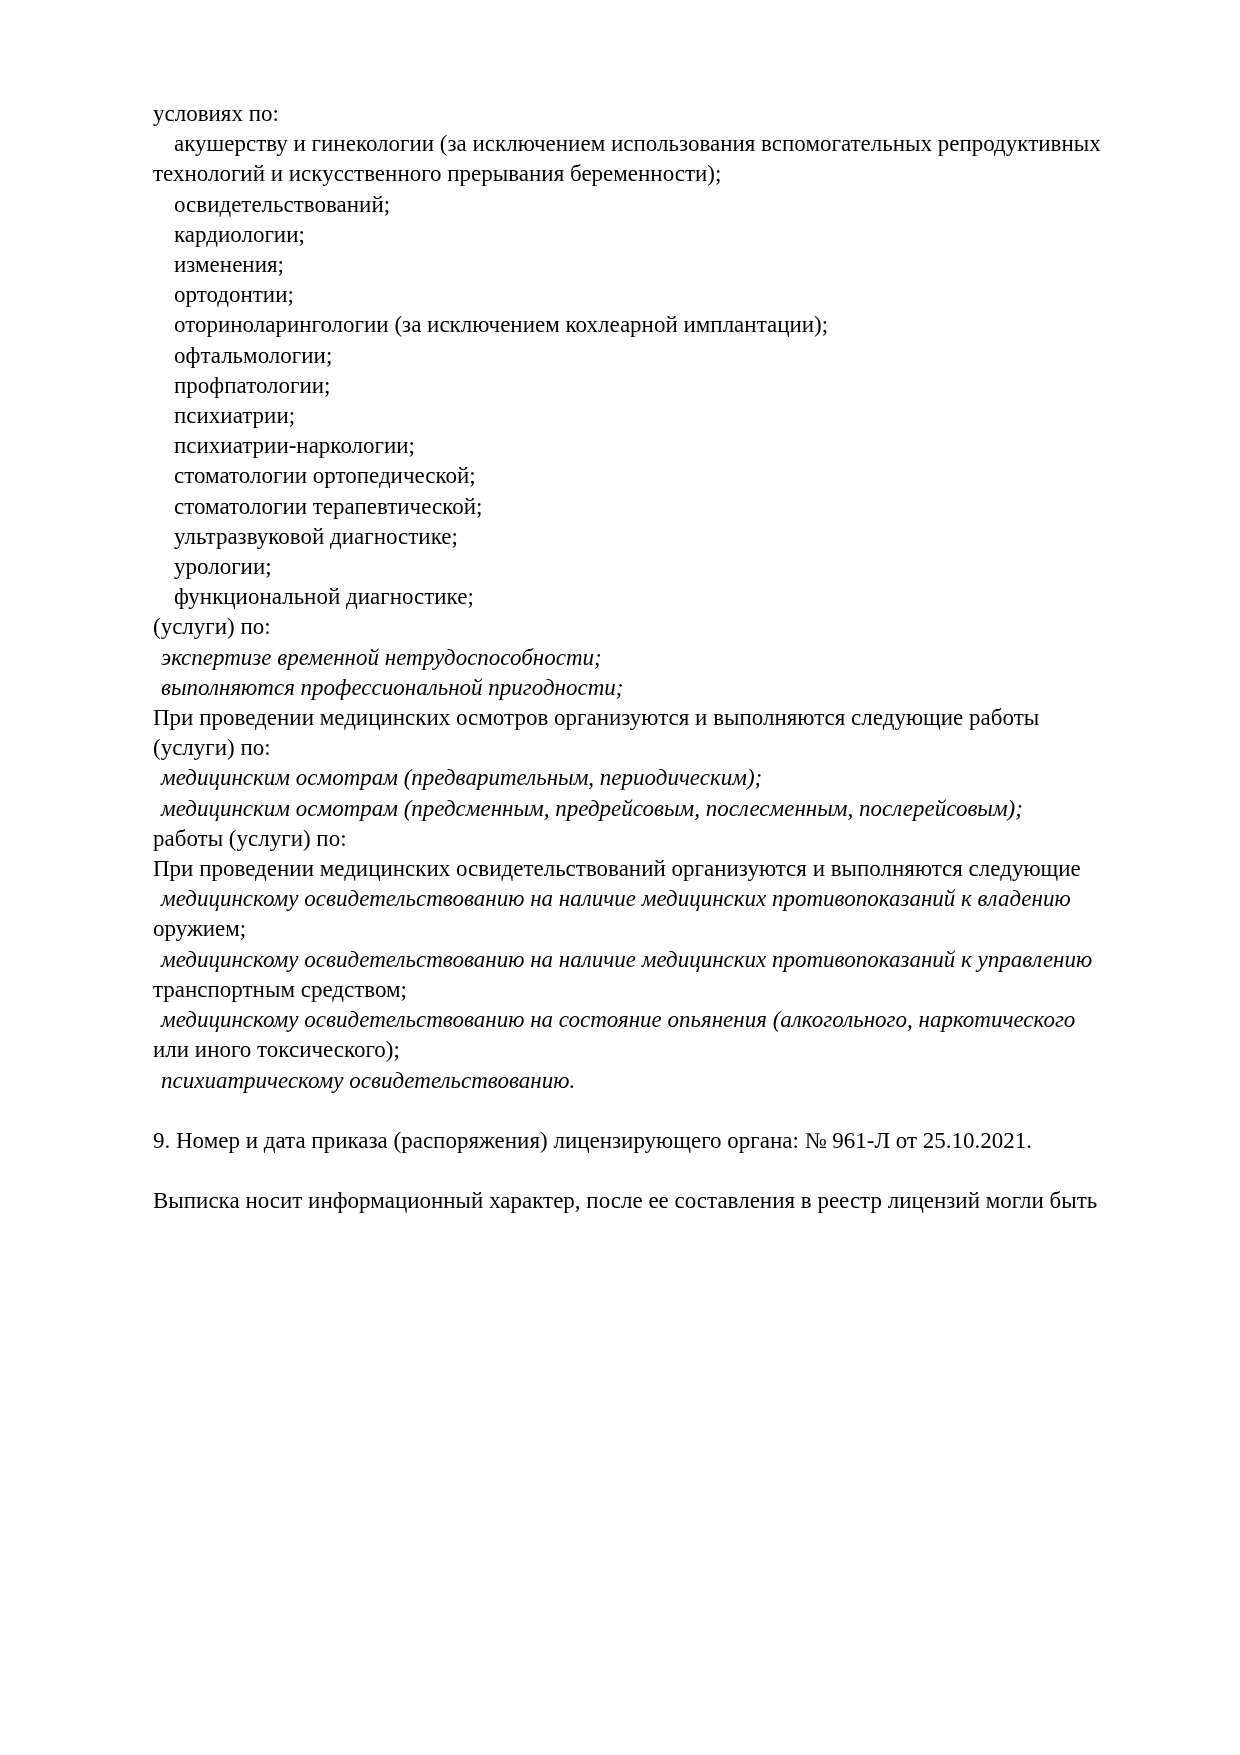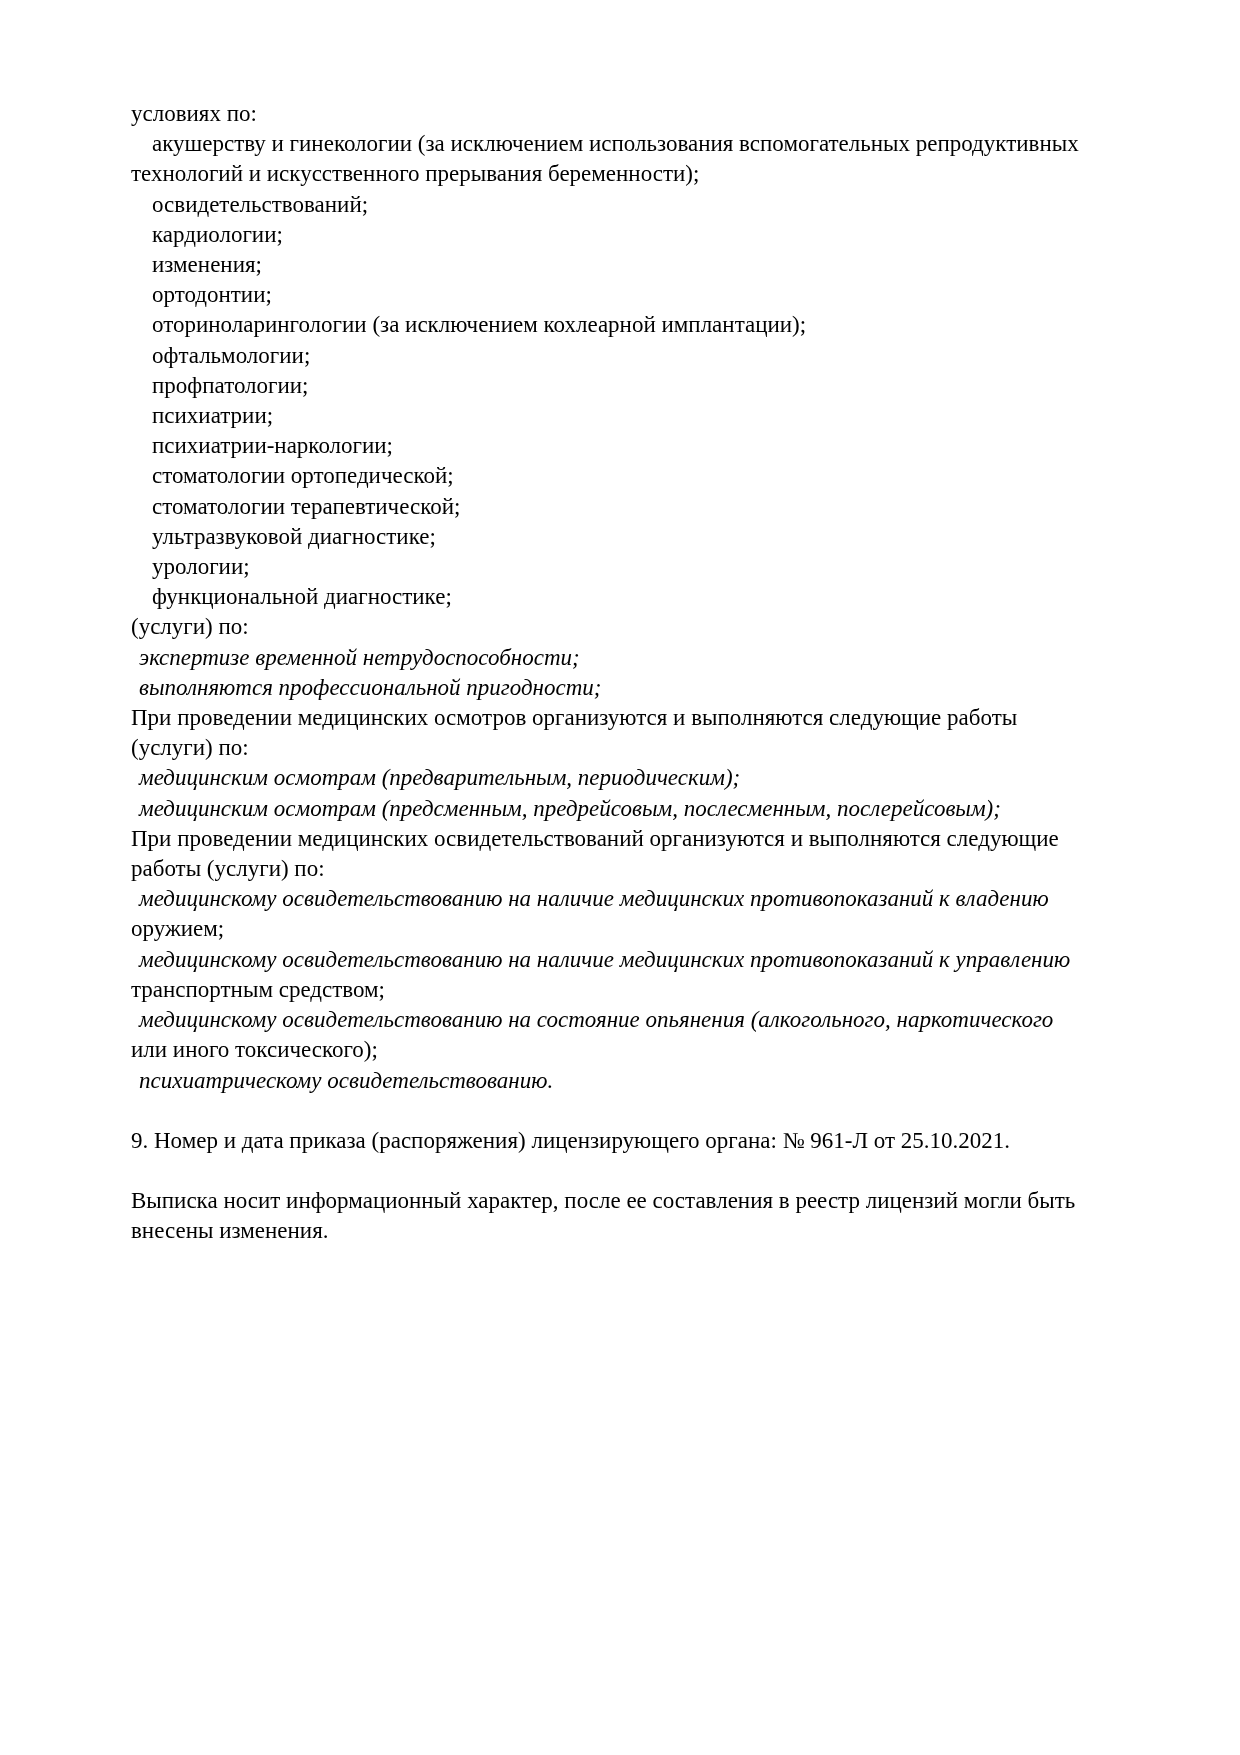--- a/index.html
+++ b/index.html
@@ -20,20 +20,21 @@
     top: 99px;
     width: 1012px;
   }
   .doc-line {
     font-family: "Liberation Serif", "DejaVu Serif", serif;
     font-size: 23px;
     line-height: 30.2px;
     min-height: 30.2px;
     color: #000000;
     white-space: pre;
+    margin-left: 22px;
   }
   .doc-line.margin { padding-left: 0; }
   .doc-line.item   { padding-left: 21px; }
   .doc-line.subitem{ padding-left: 8px; font-style: italic; }
 </style>
 </head>
 <body>
 
 <div class="page">
   <div class="doc-content">
@@ -54,28 +55,27 @@
       <div class="doc-line item">ультразвуковой диагностике;</div>
       <div class="doc-line item">урологии;</div>
       <div class="doc-line item">функциональной диагностике;</div>
       <div class="doc-line margin">(услуги) по:</div>
       <div class="doc-line subitem">экспертизе временной нетрудоспособности;</div>
       <div class="doc-line subitem">выполняются профессиональной пригодности;</div>
       <div class="doc-line margin">При проведении медицинских осмотров организуются и выполняются следующие работы</div>
       <div class="doc-line margin">(услуги) по:</div>
       <div class="doc-line subitem">медицинским осмотрам (предварительным, периодическим);</div>
       <div class="doc-line subitem">медицинским осмотрам (предсменным, предрейсовым, послесменным, послерейсовым);</div>
+      <div class="doc-line margin">работы (услуги) по:</div>
       <div class="doc-line margin">При проведении медицинских освидетельствований организуются и выполняются следующие</div>
-      <div class="doc-line margin">работы (услуги) по:</div>
       <div class="doc-line subitem">медицинскому освидетельствованию на наличие медицинских противопоказаний к владению</div>
       <div class="doc-line margin">оружием;</div>
       <div class="doc-line subitem">медицинскому освидетельствованию на наличие медицинских противопоказаний к управлению</div>
       <div class="doc-line margin">транспортным средством;</div>
       <div class="doc-line subitem">медицинскому освидетельствованию на состояние опьянения (алкогольного, наркотического</div>
       <div class="doc-line margin">или иного токсического);</div>
       <div class="doc-line subitem">психиатрическому освидетельствованию.</div>
       <div class="doc-line margin"></div>
       <div class="doc-line margin">9. Номер и дата приказа (распоряжения) лицензирующего органа: № 961-Л от 25.10.2021.</div>
       <div class="doc-line margin"></div>
       <div class="doc-line margin">Выписка носит информационный характер, после ее составления в реестр лицензий могли быть</div>
-      <div class="doc-line margin">внесены изменения.</div>
     </div>
 </div>
 
 </body></html>

